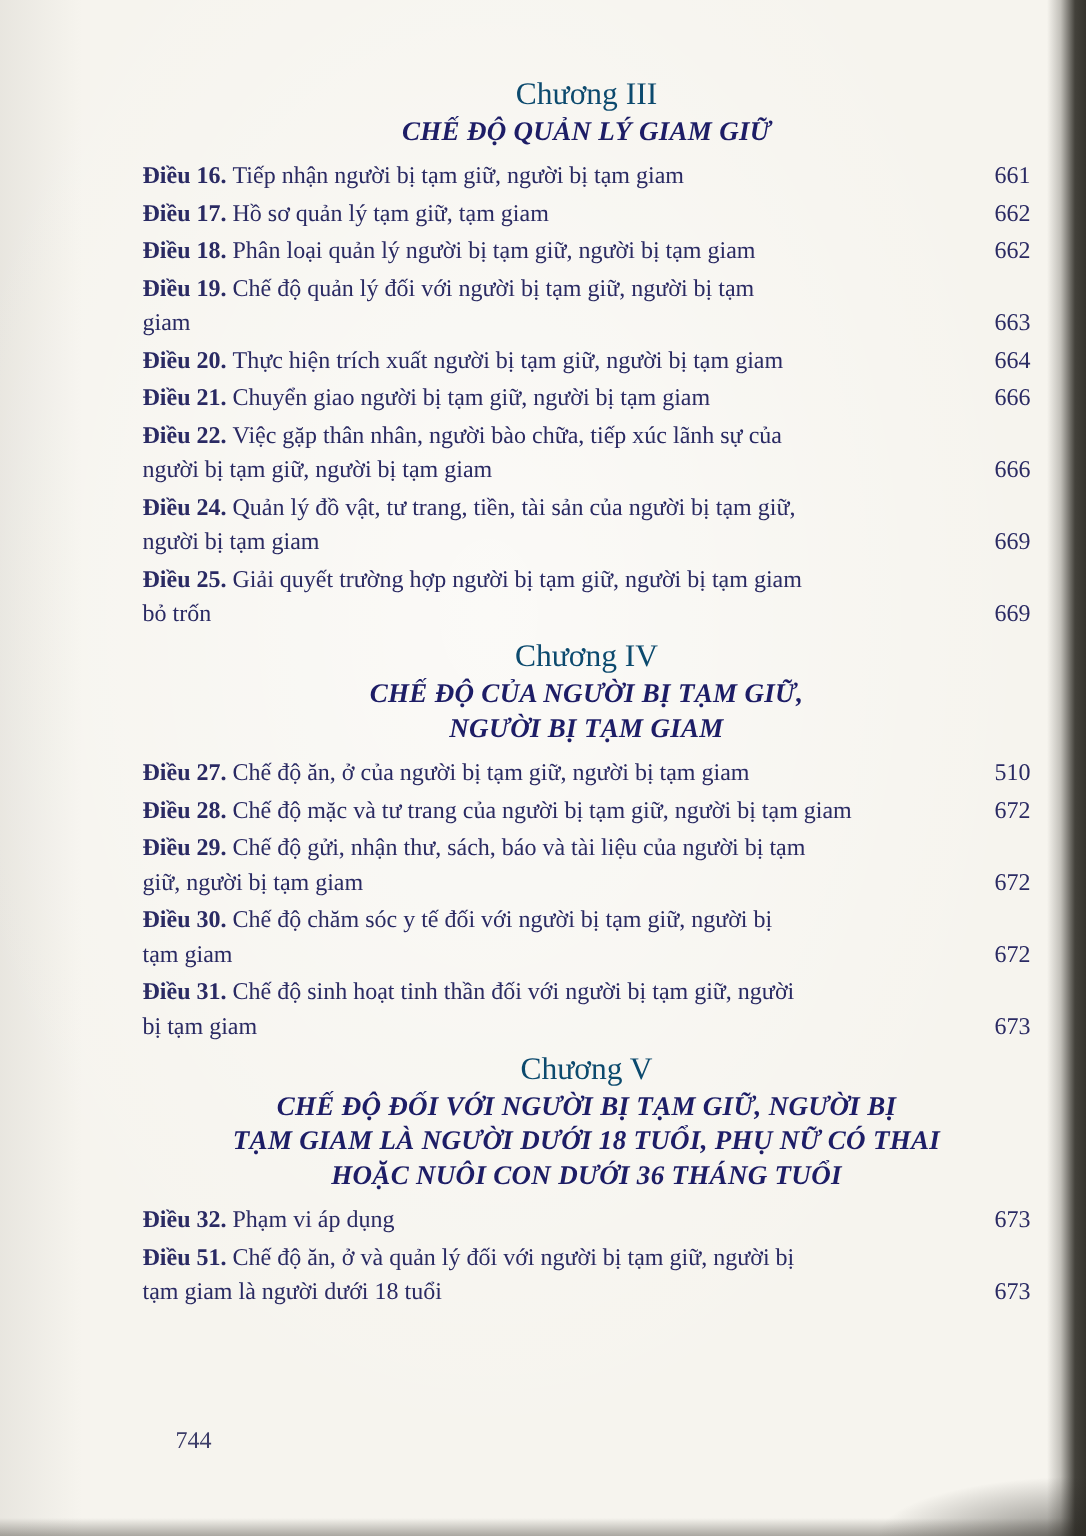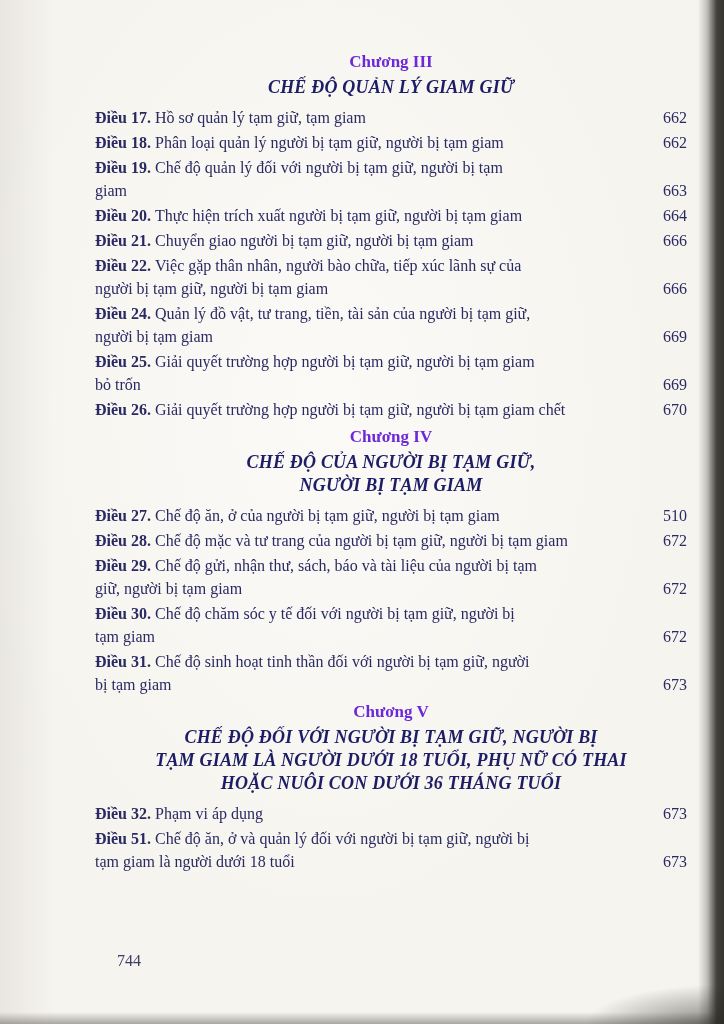--- a/index.html
+++ b/index.html
@@ -46,25 +46,25 @@
     pointer-events: none;
   }
   .content {
     position: absolute;
     left: 95px;
     top: 46px;
     width: 592px;
   }
   .chapter {
     text-align: center;
-    font-weight: bold;
-    font-size: 17px;
+    font-weight: normal;
+    font-size: 21px;
     line-height: 22px;
     margin: 5px 0 3px;
-    color: #6d28d9;
+    color: #0c4a6e;
   }
   .chapter-title {
     text-align: center;
     font-weight: bold;
     font-size: 18px;
     line-height: 23px;
     letter-spacing: 0.2px;
     margin-bottom: 7px;
     color: #1d1d66;
     font-style: italic;
@@ -100,20 +100,24 @@
 <body>
 
 <div class="page-surface"></div>
 
 <div class="content">
     <div class="chapter">Chương III</div>
     <div class="chapter-title">
       <div class="title-line">CHẾ ĐỘ QUẢN LÝ GIAM GIỮ</div>
     </div>
     <div class="entry">
+      <div class="entry-line"><span class="entry-label">Điều 16. </span>Tiếp nhận người bị tạm giữ, người bị tạm giam</div>
+      <span class="entry-page">661</span>
+    </div>
+    <div class="entry">
       <div class="entry-line"><span class="entry-label">Điều 17. </span>Hồ sơ quản lý tạm giữ, tạm giam</div>
       <span class="entry-page">662</span>
     </div>
     <div class="entry">
       <div class="entry-line"><span class="entry-label">Điều 18. </span>Phân loại quản lý người bị tạm giữ, người bị tạm giam</div>
       <span class="entry-page">662</span>
     </div>
     <div class="entry">
       <div class="entry-line"><span class="entry-label">Điều 19. </span>Chế độ quản lý đối với người bị tạm giữ, người bị tạm</div>
       <div class="entry-line">giam</div>
@@ -134,24 +138,20 @@
     </div>
     <div class="entry">
       <div class="entry-line"><span class="entry-label">Điều 24. </span>Quản lý đồ vật, tư trang, tiền, tài sản của người bị tạm giữ,</div>
       <div class="entry-line">người bị tạm giam</div>
       <span class="entry-page">669</span>
     </div>
     <div class="entry">
       <div class="entry-line"><span class="entry-label">Điều 25. </span>Giải quyết trường hợp người bị tạm giữ, người bị tạm giam</div>
       <div class="entry-line">bỏ trốn</div>
       <span class="entry-page">669</span>
-    </div>
-    <div class="entry">
-      <div class="entry-line"><span class="entry-label">Điều 26. </span>Giải quyết trường hợp người bị tạm giữ, người bị tạm giam chết</div>
-      <span class="entry-page">670</span>
     </div>
     <div class="chapter">Chương IV</div>
     <div class="chapter-title">
       <div class="title-line">CHẾ ĐỘ CỦA NGƯỜI BỊ TẠM GIỮ,</div>
       <div class="title-line">NGƯỜI BỊ TẠM GIAM</div>
     </div>
     <div class="entry">
       <div class="entry-line"><span class="entry-label">Điều 27. </span>Chế độ ăn, ở của người bị tạm giữ, người bị tạm giam</div>
       <span class="entry-page">510</span>
     </div>

